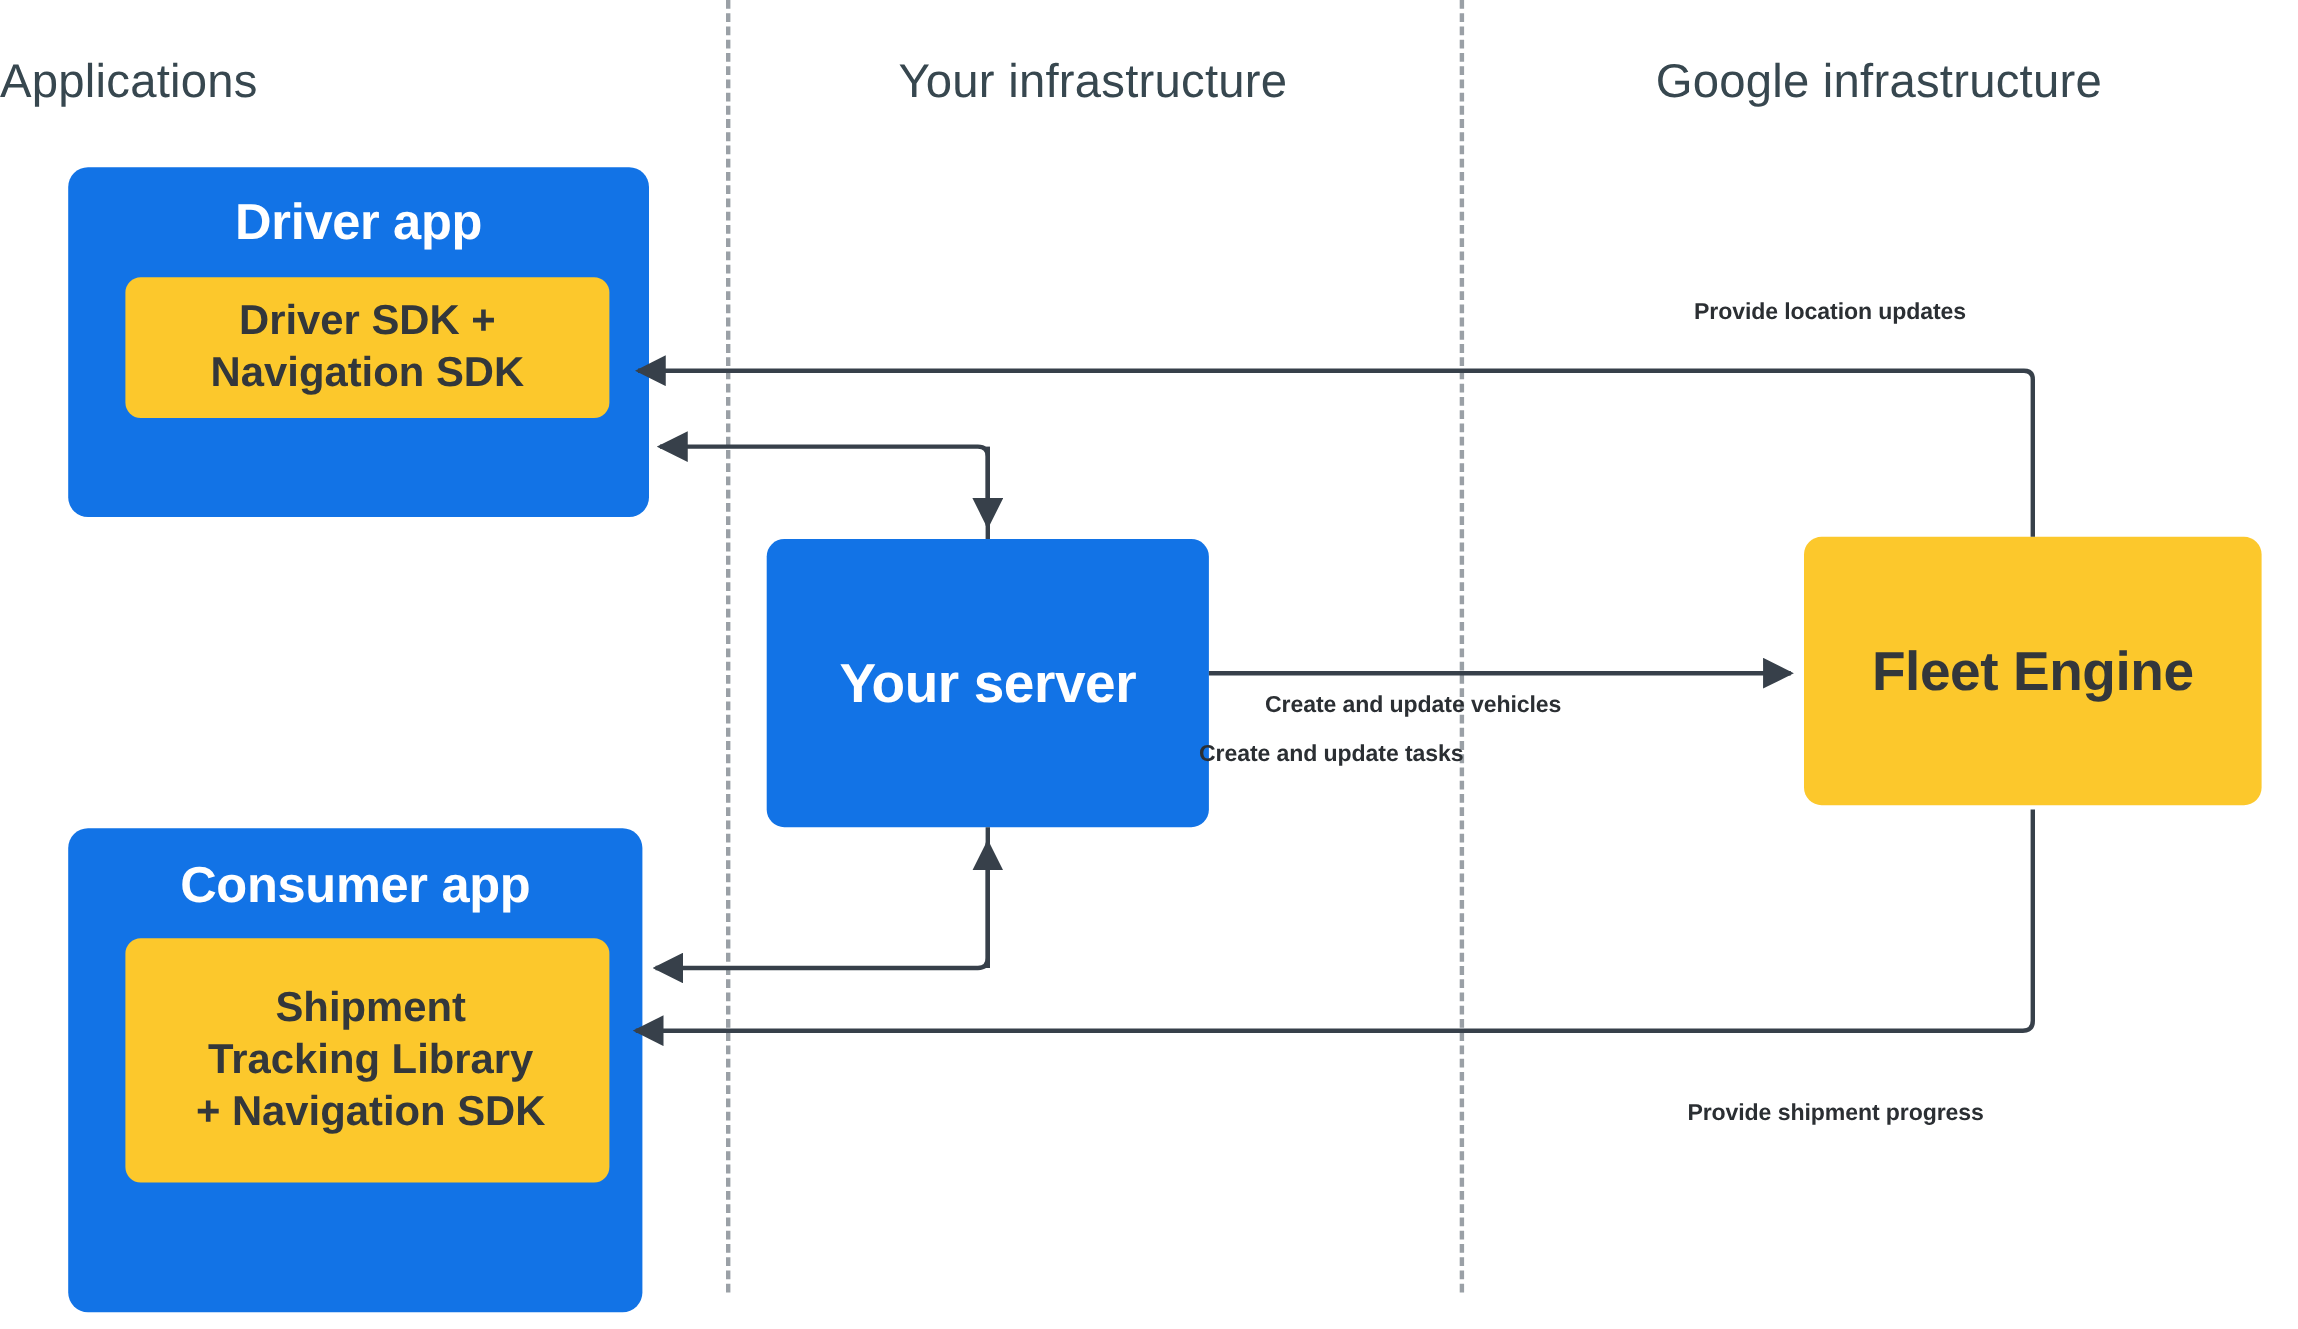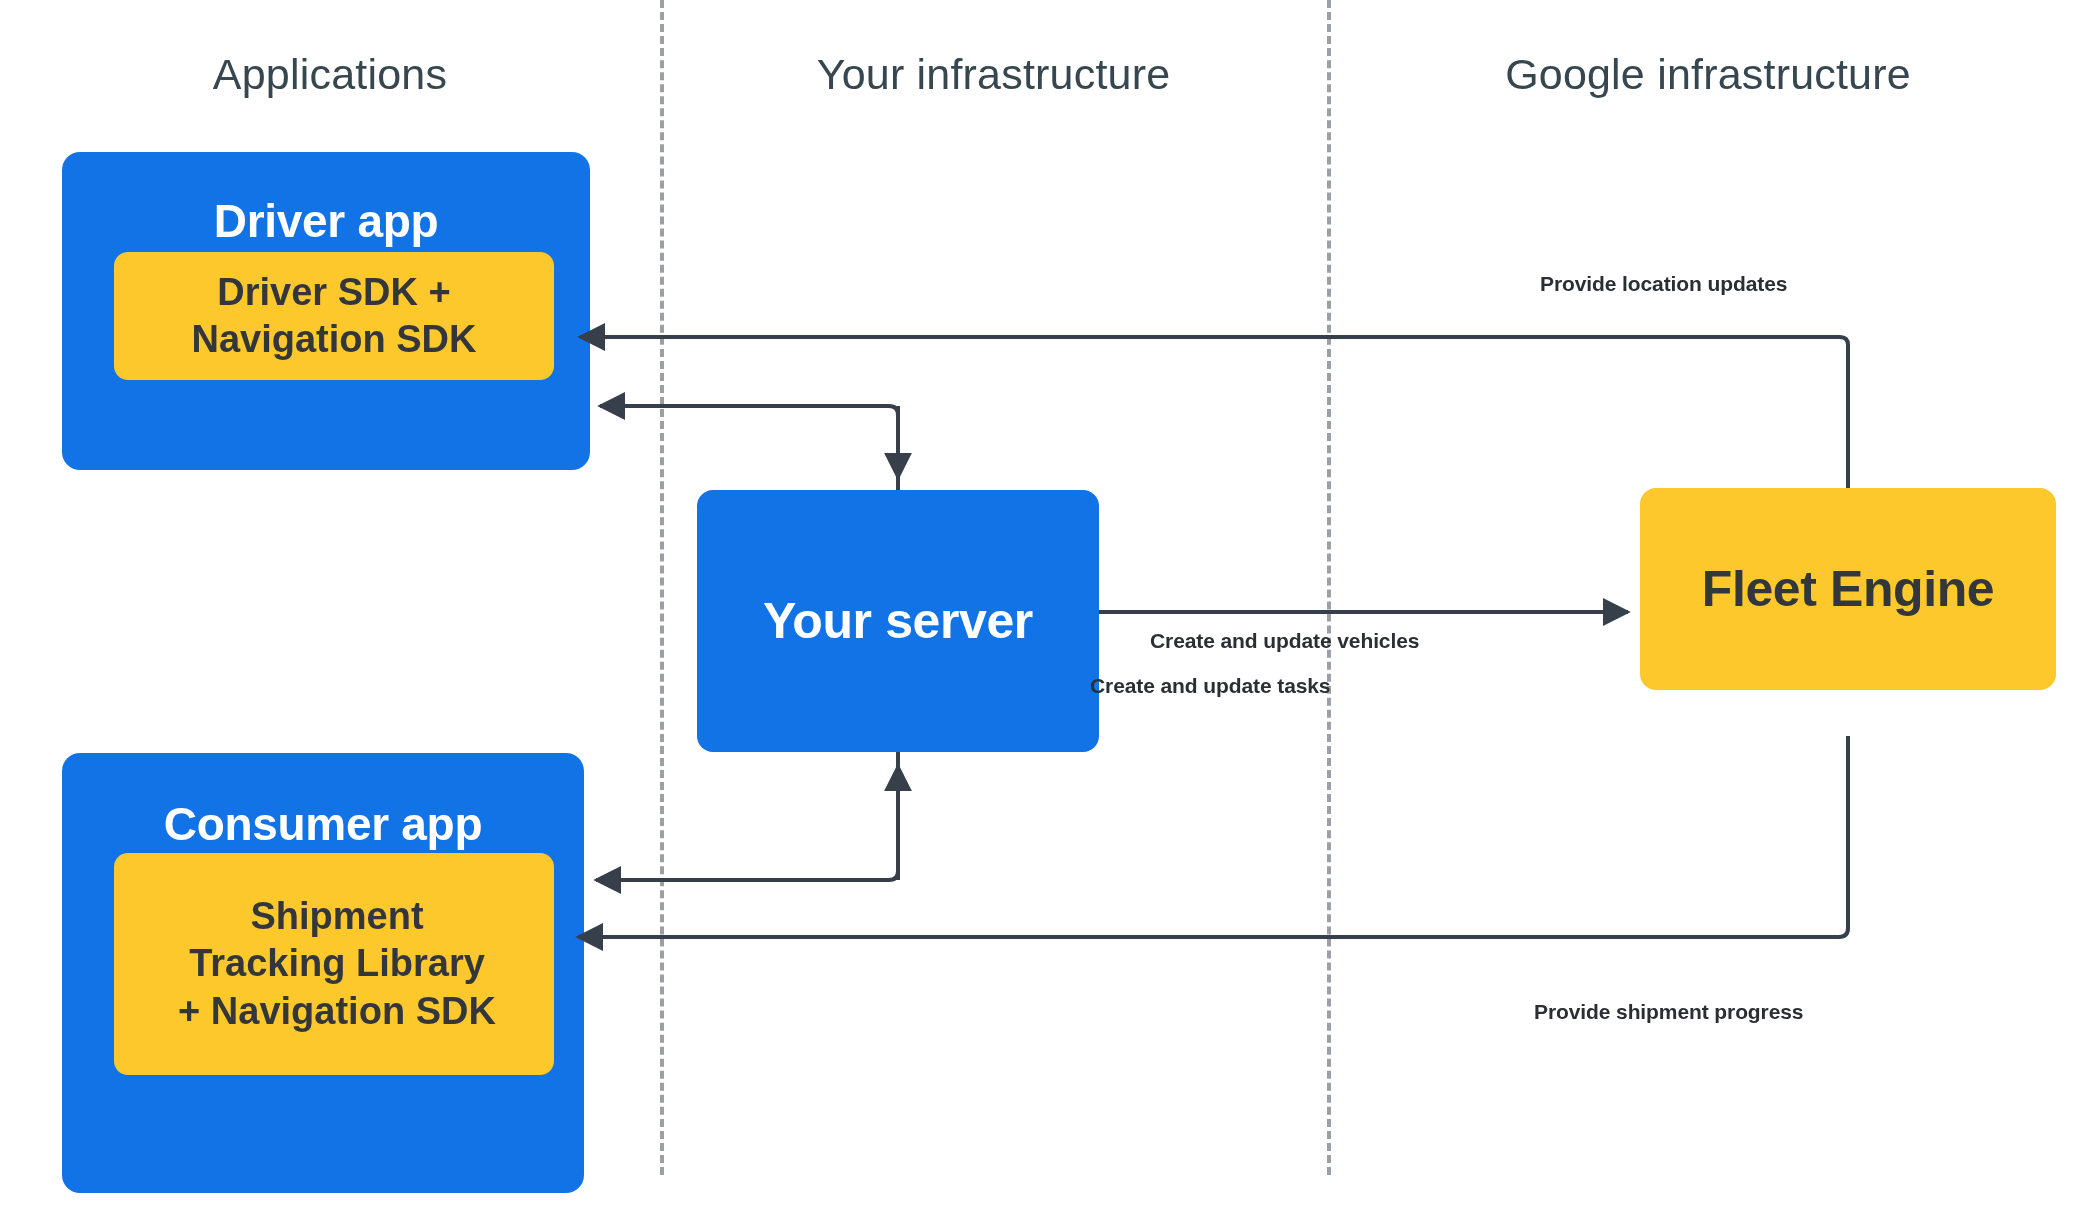--- a/index.html
+++ b/index.html
@@ -21,21 +21,21 @@
   
   .col-header {
     position: absolute;
     font-family: "Liberation Sans", sans-serif;
     font-size: 43px;
     font-weight: 400;
     color: #37474f;
     white-space: nowrap;
     letter-spacing: 0.2px;
   }
-  #hdr-applications { left: 0;    top: 50px; width: 660px;  text-align: center; }
+  #hdr-applications { left: 0;    top: 50px; width: 660px;  text-align: left; }
   #hdr-your-infra   { left: 660px; top: 50px; width: 667px; text-align: center; }
   #hdr-google-infra { left: 1327px; top: 50px; width: 762px; text-align: center; }
 
   
   .divider {
     position: absolute;
     top: 0;
     width: 0;
     height: 1175px;
     border-left: 4px dashed #9aa0a6;
@@ -53,21 +53,20 @@
   .app-title {
     position: absolute;
     left: 0;
     width: 100%;
     text-align: center;
     color: #ffffff;
     font-size: 46px;
     font-weight: bold;
     letter-spacing: -0.3px;
     white-space: nowrap;
-    margin-top: 20px;
   }
   .sdk-box {
     position: absolute;
     background: #fcc82c;
     border-radius: 14px;
     display: flex;
     align-items: center;
     justify-content: center;
     text-align: center;
     color: #33373b;
@@ -101,21 +100,21 @@
     font-size: 50px;
     font-weight: bold;
     letter-spacing: -0.4px;
     white-space: nowrap;
     box-sizing: border-box;
   }
 
   
   #fleet-engine {
     position: absolute;
-    left: 1640px; top: 488px; width: 416px; height: 202px;
+    left: 1640px; top: 488px; width: 416px; height: 244px;
     background: #fcc82c;
     border-radius: 16px;
     display: flex;
     align-items: center;
     justify-content: center;
     color: #33373b;
     font-size: 50px;
     font-weight: bold;
     letter-spacing: -0.4px;
     white-space: nowrap;

